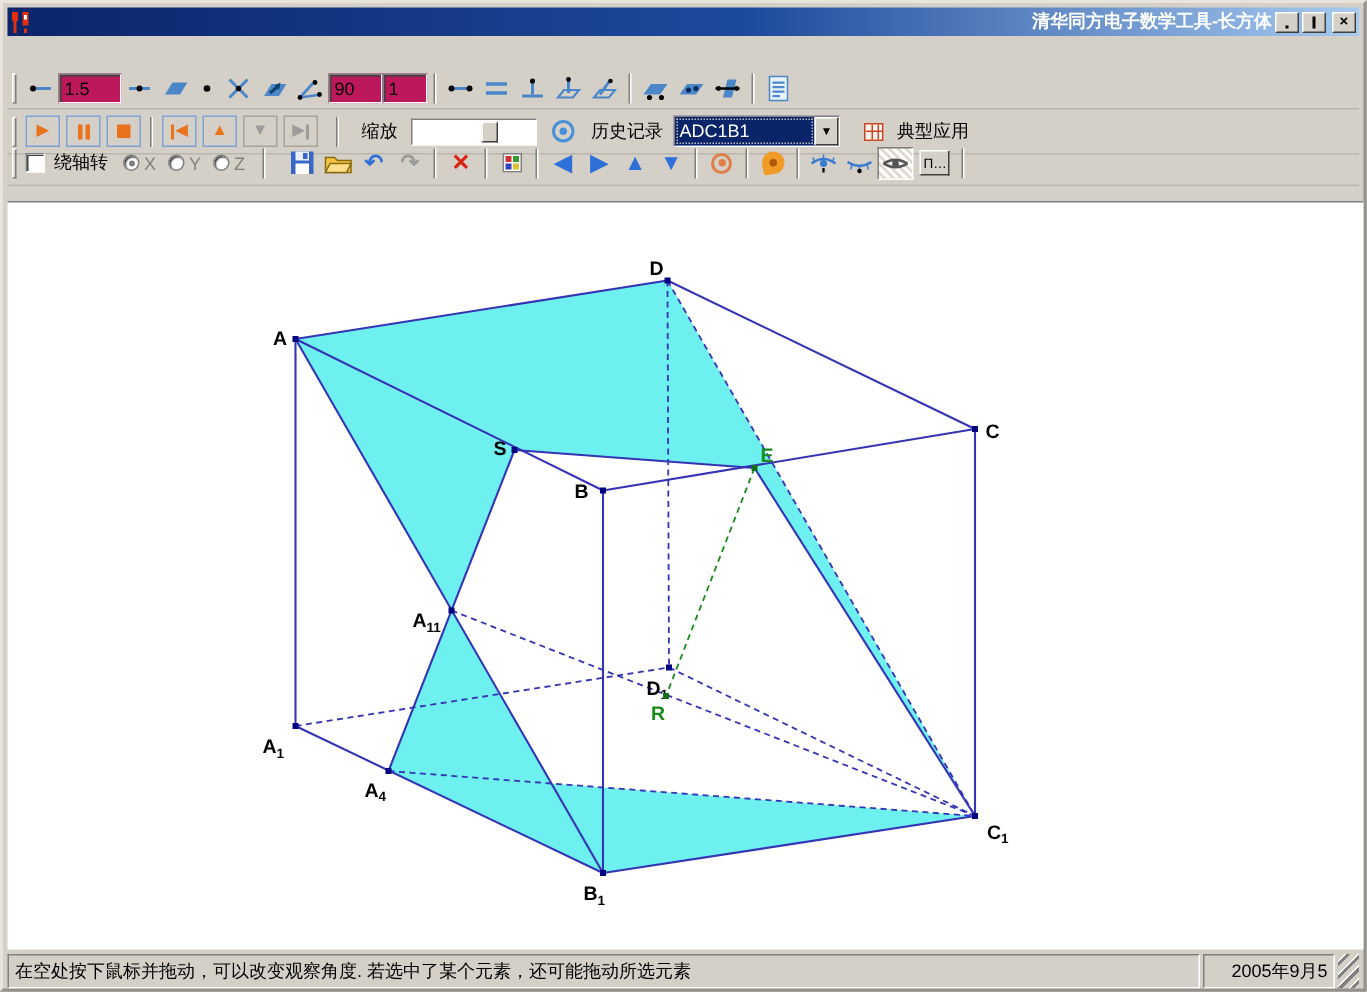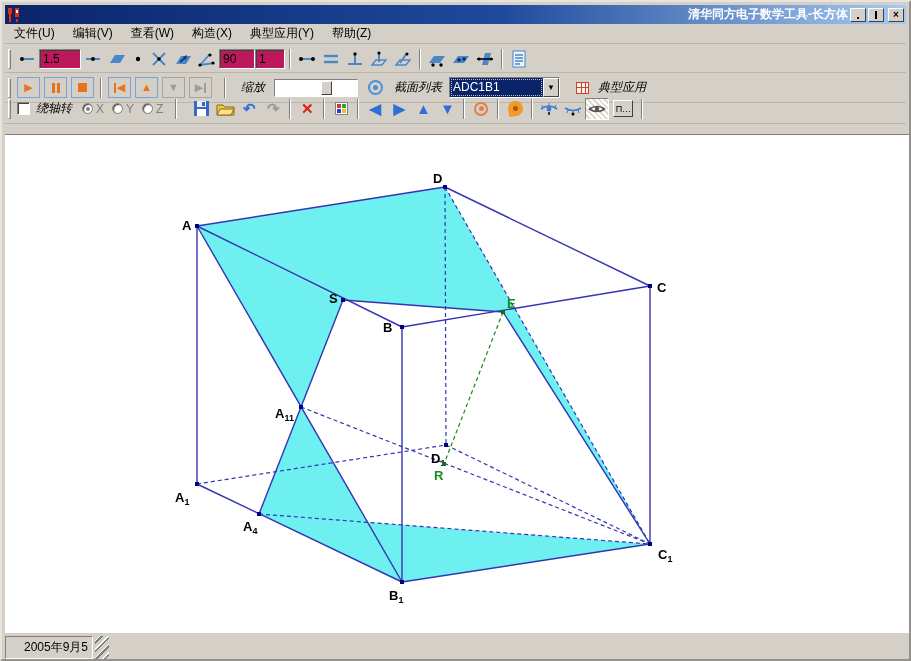--- a/index.html
+++ b/index.html
@@ -39,21 +39,21 @@
     font-family:"Liberation Sans",sans-serif;}
   
   .mbtn{width:23px;height:21px;border:1px solid #7da2d8;background:#d4d0c8;margin:0 2px;
     display:flex;align-items:center;justify-content:center;color:#e8731c;font-size:11px;
     line-height:1;padding:0;}
   .mbtn.dis{border-color:#a8a49c;color:#9c9c9c;}
   .mbtn .sq{width:9px;height:9px;background:#e8731c;}
   .mbtn .bar{width:3px;height:10px;background:#e8731c;margin:0 1px;}
   .mbtn .vbar{width:2px;height:10px;background:#e8731c;}
   .mbtn .vbar.g{background:#9c9c9c;}
-  .lbl{font-size:12px;color:#000;margin:0 5px;white-space:nowrap;font-style:italic;}
+  .lbl{font-size:12px;color:#000;margin:0 5px;white-space:nowrap;}
   .slider{position:relative;width:84px;height:18px;background:#fff;border:1px solid;
     border-color:#808080 #fff #fff #808080;margin:0 4px;}
   .slider .thumb{position:absolute;top:1px;width:11px;height:14px;background:#d4d0c8;
     border:1px solid;border-color:#fff #404040 #404040 #fff;}
   .target-blue{width:15px;height:15px;border-radius:50%;border:2px solid #4a90d9;
     display:flex;align-items:center;justify-content:center;margin:0 6px;}
   .target-blue i{width:5px;height:5px;border-radius:50%;background:#4a90d9;}
   .combo{display:flex;height:21px;margin:4px 2px;border:1px solid;
     border-color:#808080 #fff #fff #808080;background:#c4b5fd;box-shadow:inset 1px 1px 0 #404040;}
   .combo .sel{width:93px;height:100%;background:#0a246a;color:#fff;font-size:12px;
@@ -121,28 +121,20 @@
         <span class="minbar"></span>
       </button>
     <button class="winbtn">
         <span class="maxbox"></span>
       </button>
     <button class="winbtn" style="margin-left:4px;">
         <span>×</span>
       </button>
   </div>
 
-  <div class="menubar">
-    <span class="menu-item">文件(U)</span>
-    <span class="menu-item">编辑(V)</span>
-    <span class="menu-item">查看(W)</span>
-    <span class="menu-item">构造(X)</span>
-    <span class="menu-item">典型应用(Y)</span>
-    <span class="menu-item">帮助(Z)</span>
-  </div>
 
   <div class="tb tb1">
     <div class="grip"></div>
     <button class="tbtn">
       <svg width="18" height="18">
           <circle cx="4" cy="9" r="2" fill="#000"></circle>
           <line x1="6" y1="9" x2="16" y2="9" stroke="#4a86c8" stroke-width="2"></line>
         </svg>
     </button>
     <input class="tinput" style="width: 42px;" value="1.5">
@@ -279,21 +271,21 @@
         <i class="vbar g" style="margin-left:1px;"></i>
       </button>
     <div class="sep" style="margin:0 10px;"></div>
     <span class="lbl">缩放</span>
     <div class="slider">
       <div class="thumb" id="zoom-thumb" style="left: 46px;"></div>
     </div>
     <div class="target-blue">
         <i></i>
       </div>
-    <span class="lbl">截面列表</span>
+    <span class="lbl">历史记录</span>
     <div class="combo">
       <span class="sel">ADC1B1</span>
       <button class="drop">▼</button>
     </div>
     <div class="hist-icon"></div>
     <span class="lbl">典型应用</span>
   </div>
 
   <div class="tb tb3">
     <div class="grip"></div>
@@ -432,17 +424,18 @@
         <rect x="643" y="407" width="4" height="4" fill="#000080"></rect>
         <text x="653" y="424" font-size="13" font-weight="bold" fill="#000" font-family="Liberation Sans, sans-serif"><tspan>C</tspan><tspan font-size="9" dy="3">1</tspan></text>
         <rect x="439" y="308" width="4" height="4" fill="#000080"></rect>
         <text x="426" y="328" font-size="13" font-weight="bold" fill="#000" font-family="Liberation Sans, sans-serif"><tspan>D</tspan><tspan font-size="9" dy="3">1</tspan></text>
         <rect x="437" y="327" width="4" height="4" fill="#157015"></rect>
         <text x="429" y="345" font-size="13" font-weight="bold" fill="#1a8a1a" font-family="Liberation Sans, sans-serif"><tspan>R</tspan></text>
       </svg>
   </div>
 
   <div class="statusbar">
+    <div class="panel main">在空处按下鼠标并拖动，可以改变观察角度. 若选中了某个元素，还可能拖动所选元素</div>
     <div class="panel date">2005年9月5</div>
     <div class="resize-grip"></div>
   </div>
 
 </div>
 
 </body></html>

